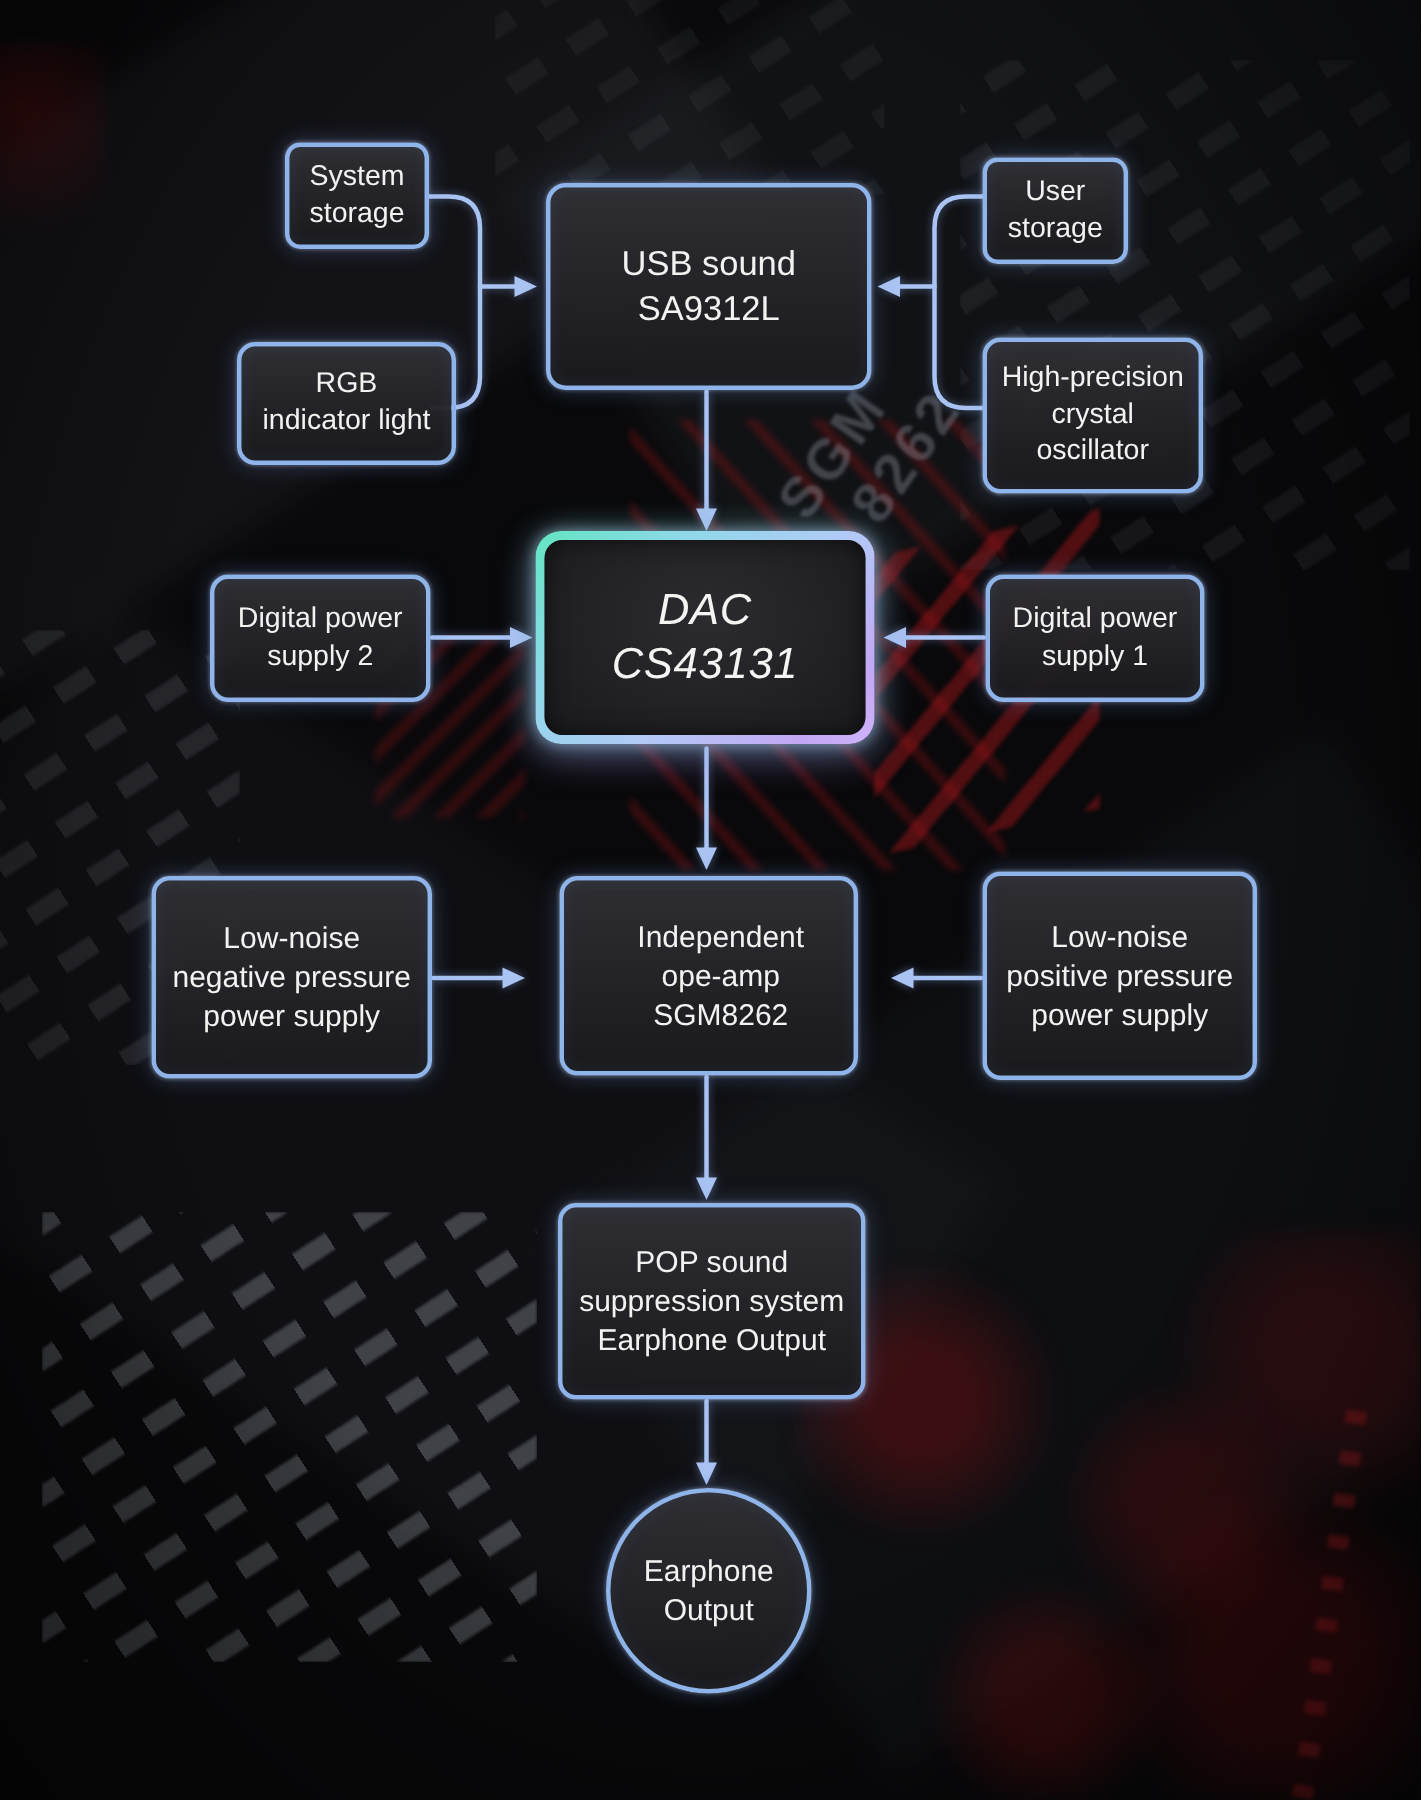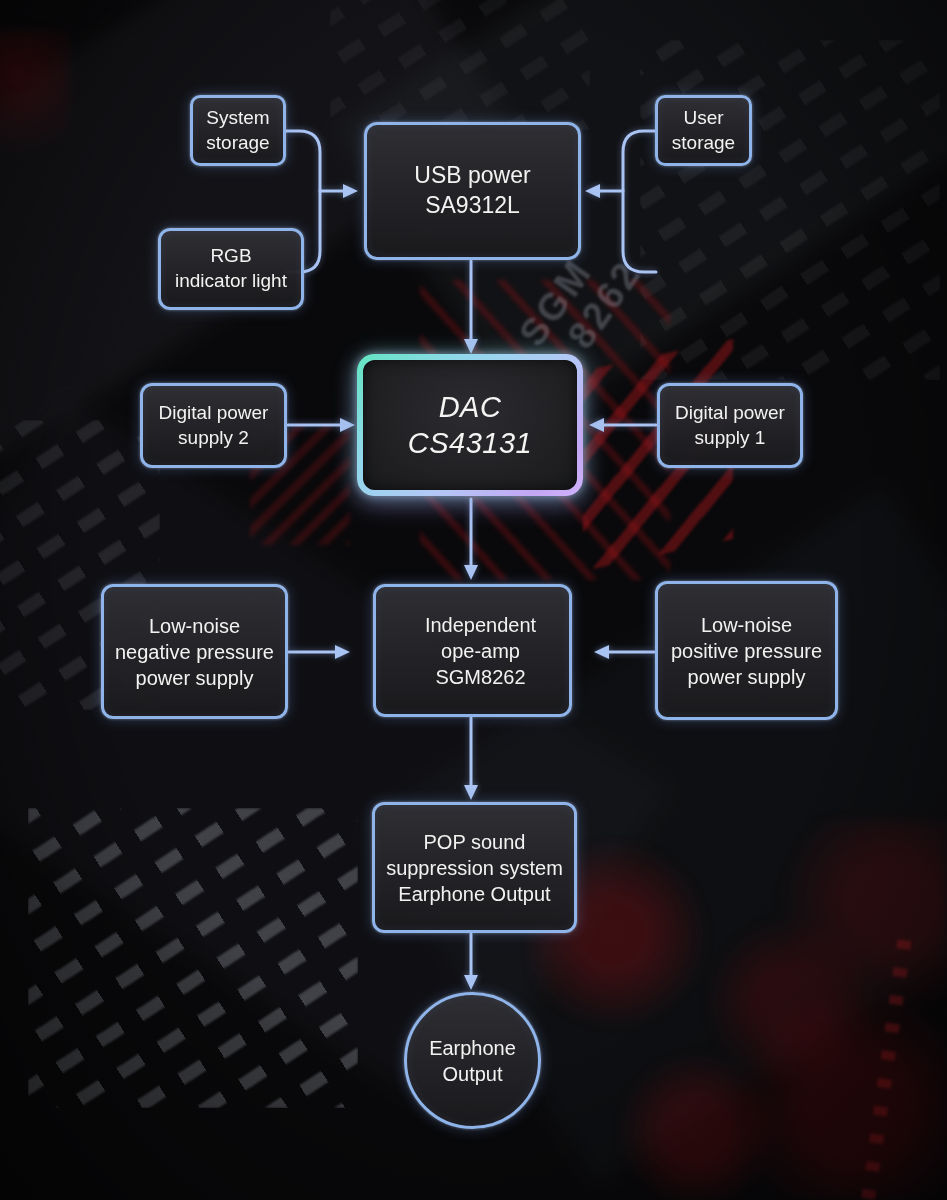--- a/index.html
+++ b/index.html
@@ -77,21 +77,21 @@
     border:3px solid #8fb4ea;border-radius:12px;
     background:linear-gradient(180deg,rgba(47,47,52,.97) 0%,rgba(26,26,29,.97) 100%);
     display:flex;align-items:center;justify-content:center;text-align:center;
     color:#f2f2f1;
     box-shadow:0 0 14px rgba(120,160,235,.30),0 0 3px rgba(210,228,255,.45),inset 0 0 10px rgba(140,170,235,.10);
   }
   .label{white-space:pre-line;font-size:19px;line-height:1.3;padding:2px 4px;}
   .size-md .label{font-size:23px;}
   .size-mid .label{font-size:20px;}
   .pos-system-storage{left:190px;top:95px;width:96px;height:71px;border-radius:10px;}
-  .pos-user-storage{left:655px;top:95px;width:97px;height:71px;border-radius:10px;}
+  .pos-user-storage{left:655px;top:105px;width:97px;height:71px;border-radius:10px;}
   .pos-usb-bridge{left:364px;top:122px;width:217px;height:138px;border-radius:13px;}
   .pos-rgb{left:158px;top:228px;width:146px;height:82px;}
   .pos-crystal{left:655px;top:225px;width:147px;height:104px;}
   .pos-dps2{left:140px;top:383px;width:147px;height:85px;}
   .pos-dps1{left:657px;top:383px;width:146px;height:85px;}
   .pos-neg{left:101px;top:584px;width:187px;height:135px;}
   .pos-ope{left:373px;top:584px;width:199px;height:133px;padding-left:16px;}
   .pos-pos{left:655px;top:581px;width:183px;height:139px;}
   .pos-pop{left:372px;top:802px;width:205px;height:131px;}
   .pos-earphone{left:404px;top:992px;width:137px;height:137px;border-radius:50%;}
@@ -159,26 +159,30 @@
 
   <div class="node pos-system-storage">
     <div class="label">System
 storage</div>
   </div>
   <div class="node pos-user-storage">
     <div class="label">User
 storage</div>
   </div>
   <div class="node size-md pos-usb-bridge">
-    <div class="label">USB power
+    <div class="label">USB sound
 SA9312L</div>
   </div>
   <div class="node pos-rgb">
     <div class="label">RGB
 indicator light</div>
+  </div>
+  <div class="node pos-crystal">
+    <div class="label">High-precision
+crystal oscillator</div>
   </div>
 
   <div class="dac-wrap">
     <div class="dac-inner">
       <div class="label">DAC
 CS43131</div>
     </div>
   </div>
 
   <div class="node pos-dps2">

